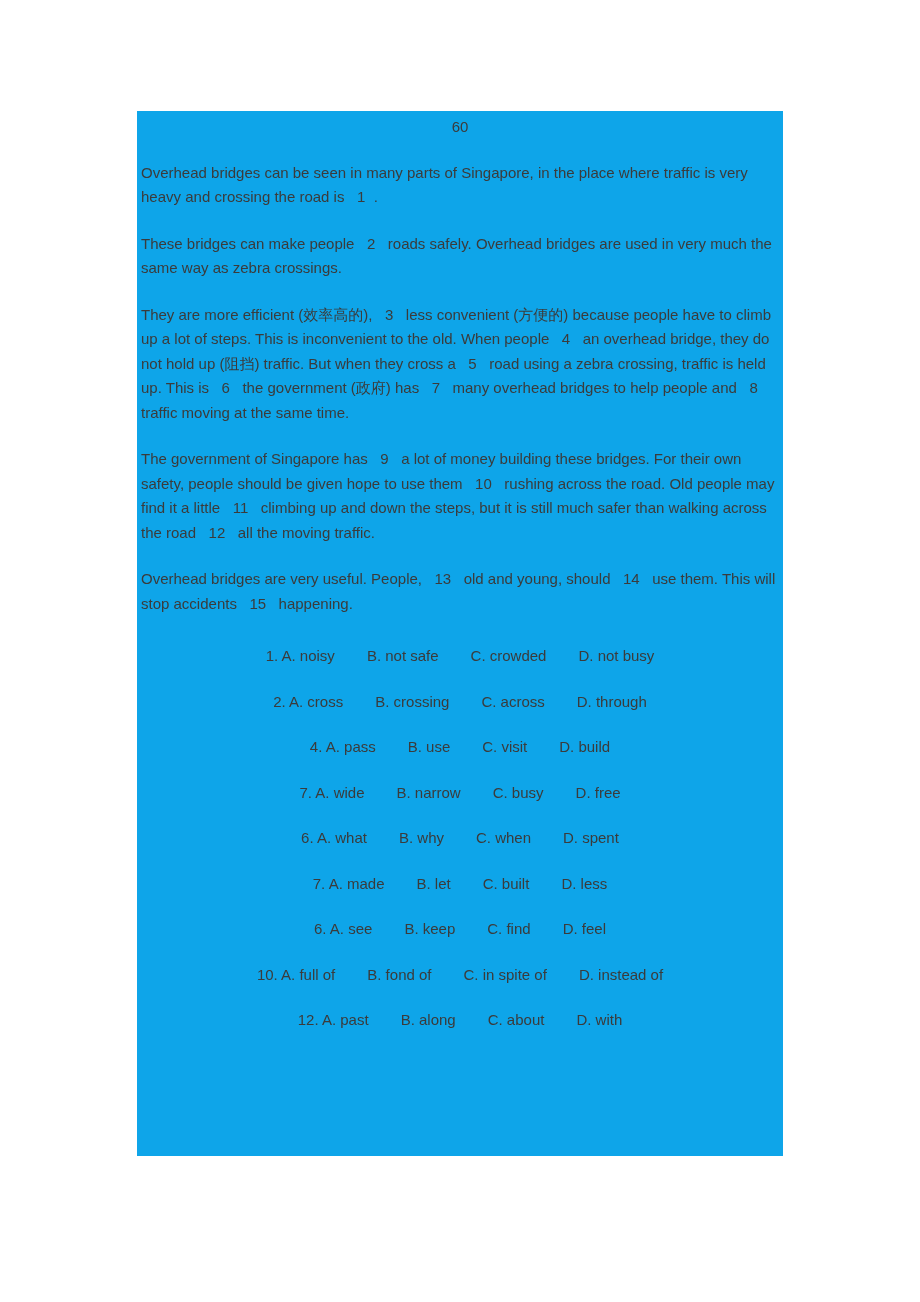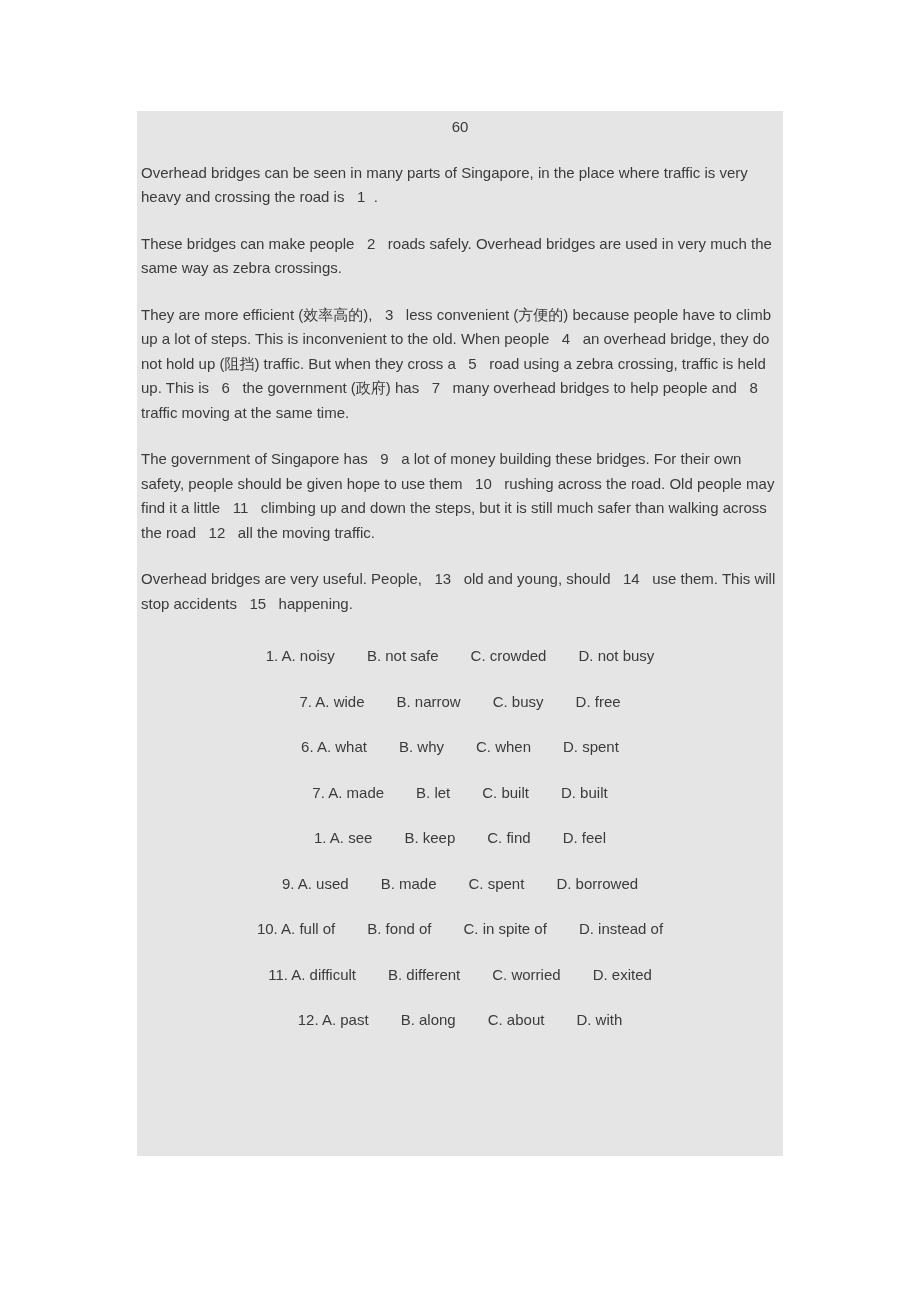--- a/index.html
+++ b/index.html
@@ -14,21 +14,21 @@
     height: 1302px;
     background: #ffffff;
     overflow: hidden;
   }
   .doc-page {
     position: absolute;
     left: 137px;
     top: 111px;
     width: 646px;
     height: 1045px;
-    background: #e5e5e5;
+    background: #0ea5e9;
     box-sizing: border-box;
     padding: 4px 4px 0 4px;
     color: #3b3b3b;
     font-size: 15px;
     line-height: 24.5px;
     overflow: hidden;
   }
   .page-number {
     text-align: center;
     margin: 0 0 21px 0;
@@ -63,60 +63,60 @@
         <p class="para">Overhead bridges are very useful. People,   13   old and young, should   14   use them. This will stop accidents   15   happening.</p>
       </div>
     <div class="questions">
         <div class="q-row">
           <span class="q-opt">1. A. noisy</span>
           <span class="q-opt">B. not safe</span>
           <span class="q-opt">C. crowded</span>
           <span class="q-opt">D. not busy</span>
         </div>
         <div class="q-row">
+          <span class="q-opt">2. A. cross</span>
+          <span class="q-opt">B. crossing</span>
+          <span class="q-opt">C. across</span>
+          <span class="q-opt">D. through</span>
+        </div>
+        <div class="q-row">
+          <span class="q-opt">4. A. pass</span>
+          <span class="q-opt">B. use</span>
+          <span class="q-opt">C. visit</span>
+          <span class="q-opt">D. build</span>
+        </div>
+        <div class="q-row">
           <span class="q-opt">7. A. wide</span>
           <span class="q-opt">B. narrow</span>
           <span class="q-opt">C. busy</span>
           <span class="q-opt">D. free</span>
         </div>
         <div class="q-row">
           <span class="q-opt">6. A. what</span>
           <span class="q-opt">B. why</span>
           <span class="q-opt">C. when</span>
           <span class="q-opt">D. spent</span>
         </div>
         <div class="q-row">
           <span class="q-opt">7. A. made</span>
           <span class="q-opt">B. let</span>
           <span class="q-opt">C. built</span>
-          <span class="q-opt">D. built</span>
+          <span class="q-opt">D. less</span>
         </div>
         <div class="q-row">
-          <span class="q-opt">1. A. see</span>
+          <span class="q-opt">6. A. see</span>
           <span class="q-opt">B. keep</span>
           <span class="q-opt">C. find</span>
           <span class="q-opt">D. feel</span>
-        </div>
-        <div class="q-row">
-          <span class="q-opt">9. A. used</span>
-          <span class="q-opt">B. made</span>
-          <span class="q-opt">C. spent</span>
-          <span class="q-opt">D. borrowed</span>
         </div>
         <div class="q-row">
           <span class="q-opt">10. A. full of</span>
           <span class="q-opt">B. fond of</span>
           <span class="q-opt">C. in spite of</span>
           <span class="q-opt">D. instead of</span>
-        </div>
-        <div class="q-row">
-          <span class="q-opt">11. A. difficult</span>
-          <span class="q-opt">B. different</span>
-          <span class="q-opt">C. worried</span>
-          <span class="q-opt">D. exited</span>
         </div>
         <div class="q-row">
           <span class="q-opt">12. A. past</span>
           <span class="q-opt">B. along</span>
           <span class="q-opt">C. about</span>
           <span class="q-opt">D. with</span>
         </div>
       </div>
   </div>
 </div>

